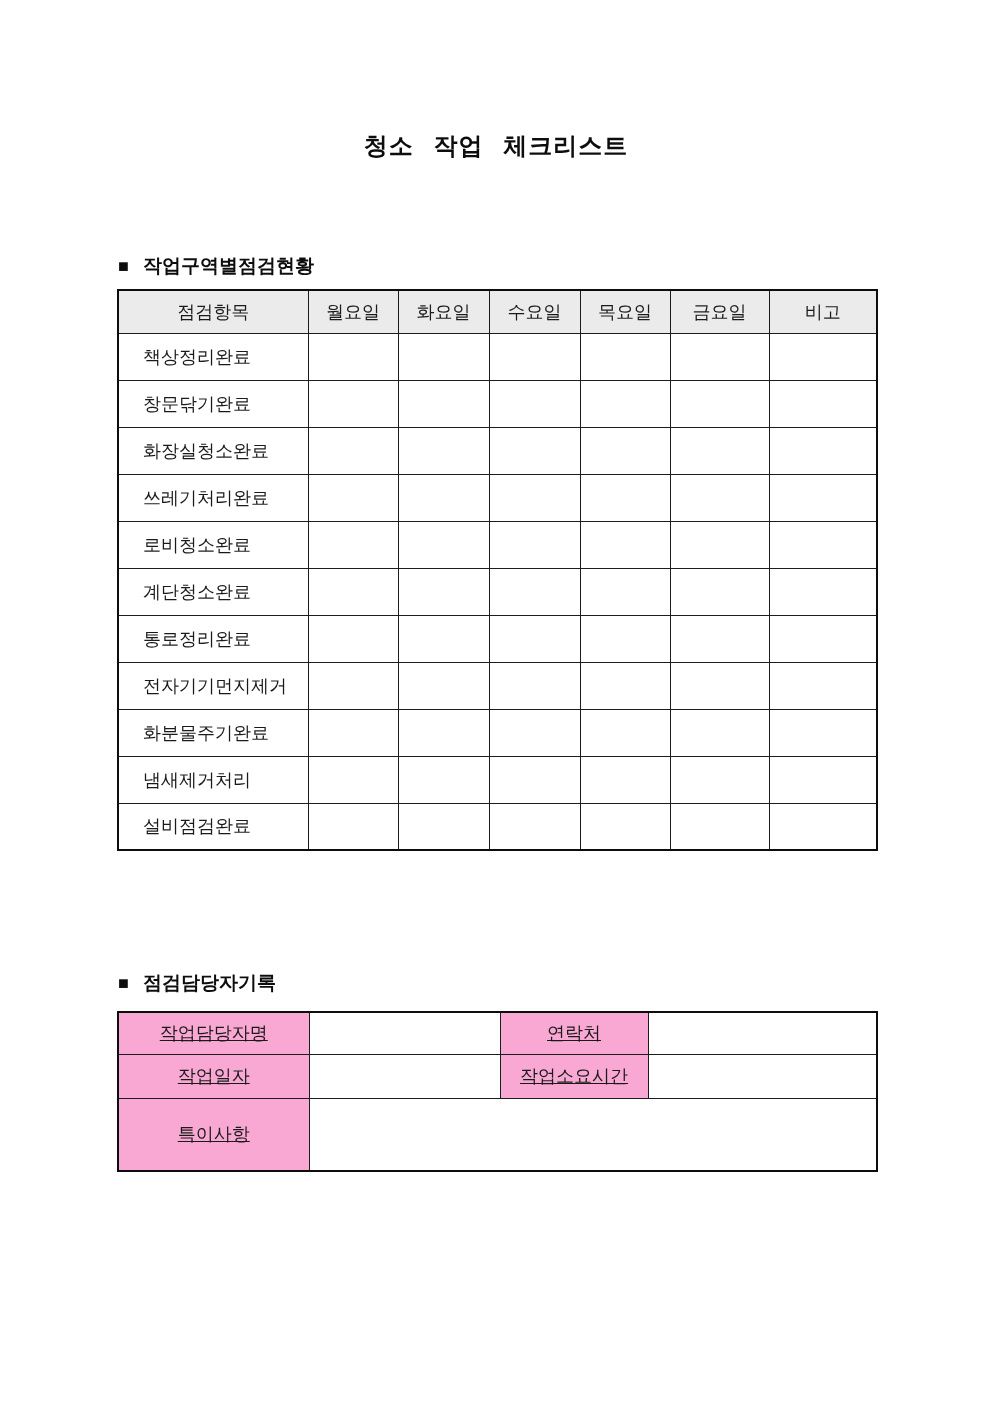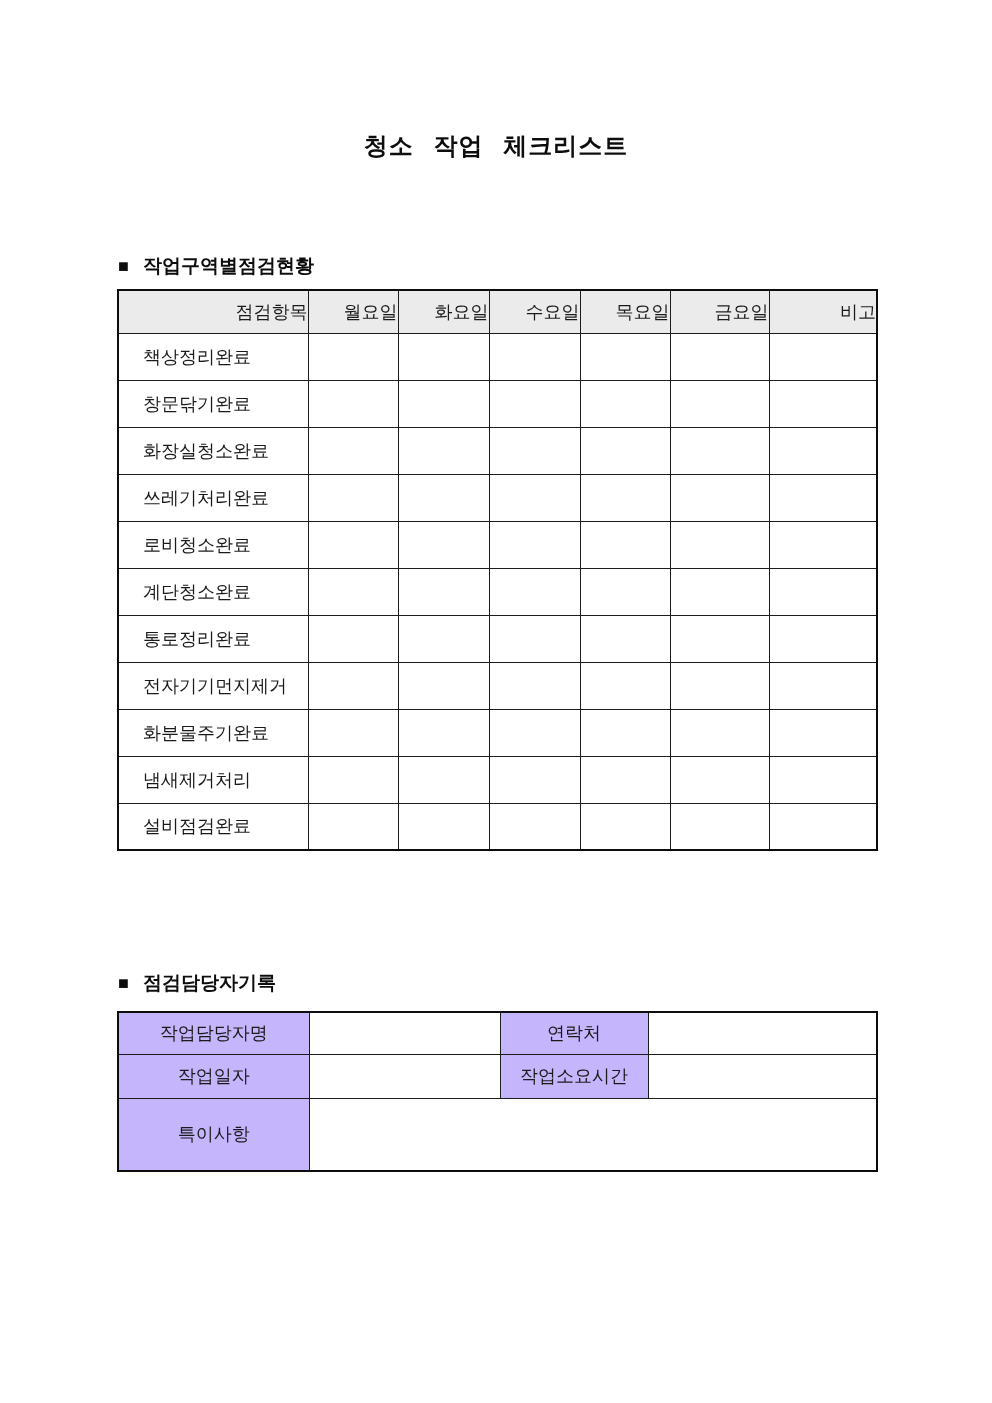--- a/index.html
+++ b/index.html
@@ -62,33 +62,34 @@
     font-weight: 400;
     overflow: hidden;
     white-space: nowrap;
   }
 
   
   .checklist-table { top: 289px; border: 2px solid #0d0d0d; }
   .checklist-table thead th {
     height: 43px;
     background: #ebebeb;
-    text-align: right;
+    text-align: center;
   }
   .checklist-table tbody td { height: 47px; background: #ffffff; }
   .checklist-table tbody td.item-cell {
     text-align: left;
     padding-left: 24px;
   }
 
   
   .record-table { top: 1011px; border: 2px solid #0d0d0d; }
   .record-table th {
-    background: #c4b5fd;
+    background: #f9a8d4;
     text-align: center;
+    text-decoration: underline;
   }
   .record-table td { background: #ffffff; }
   .record-table tr.r1 th, .record-table tr.r1 td { height: 42px; }
   .record-table tr.r2 th, .record-table tr.r2 td { height: 44px; }
   .record-table tr.r3 th, .record-table tr.r3 td { height: 73px; }
 </style>
 </head>
 <body>
 
 <div class="page">

